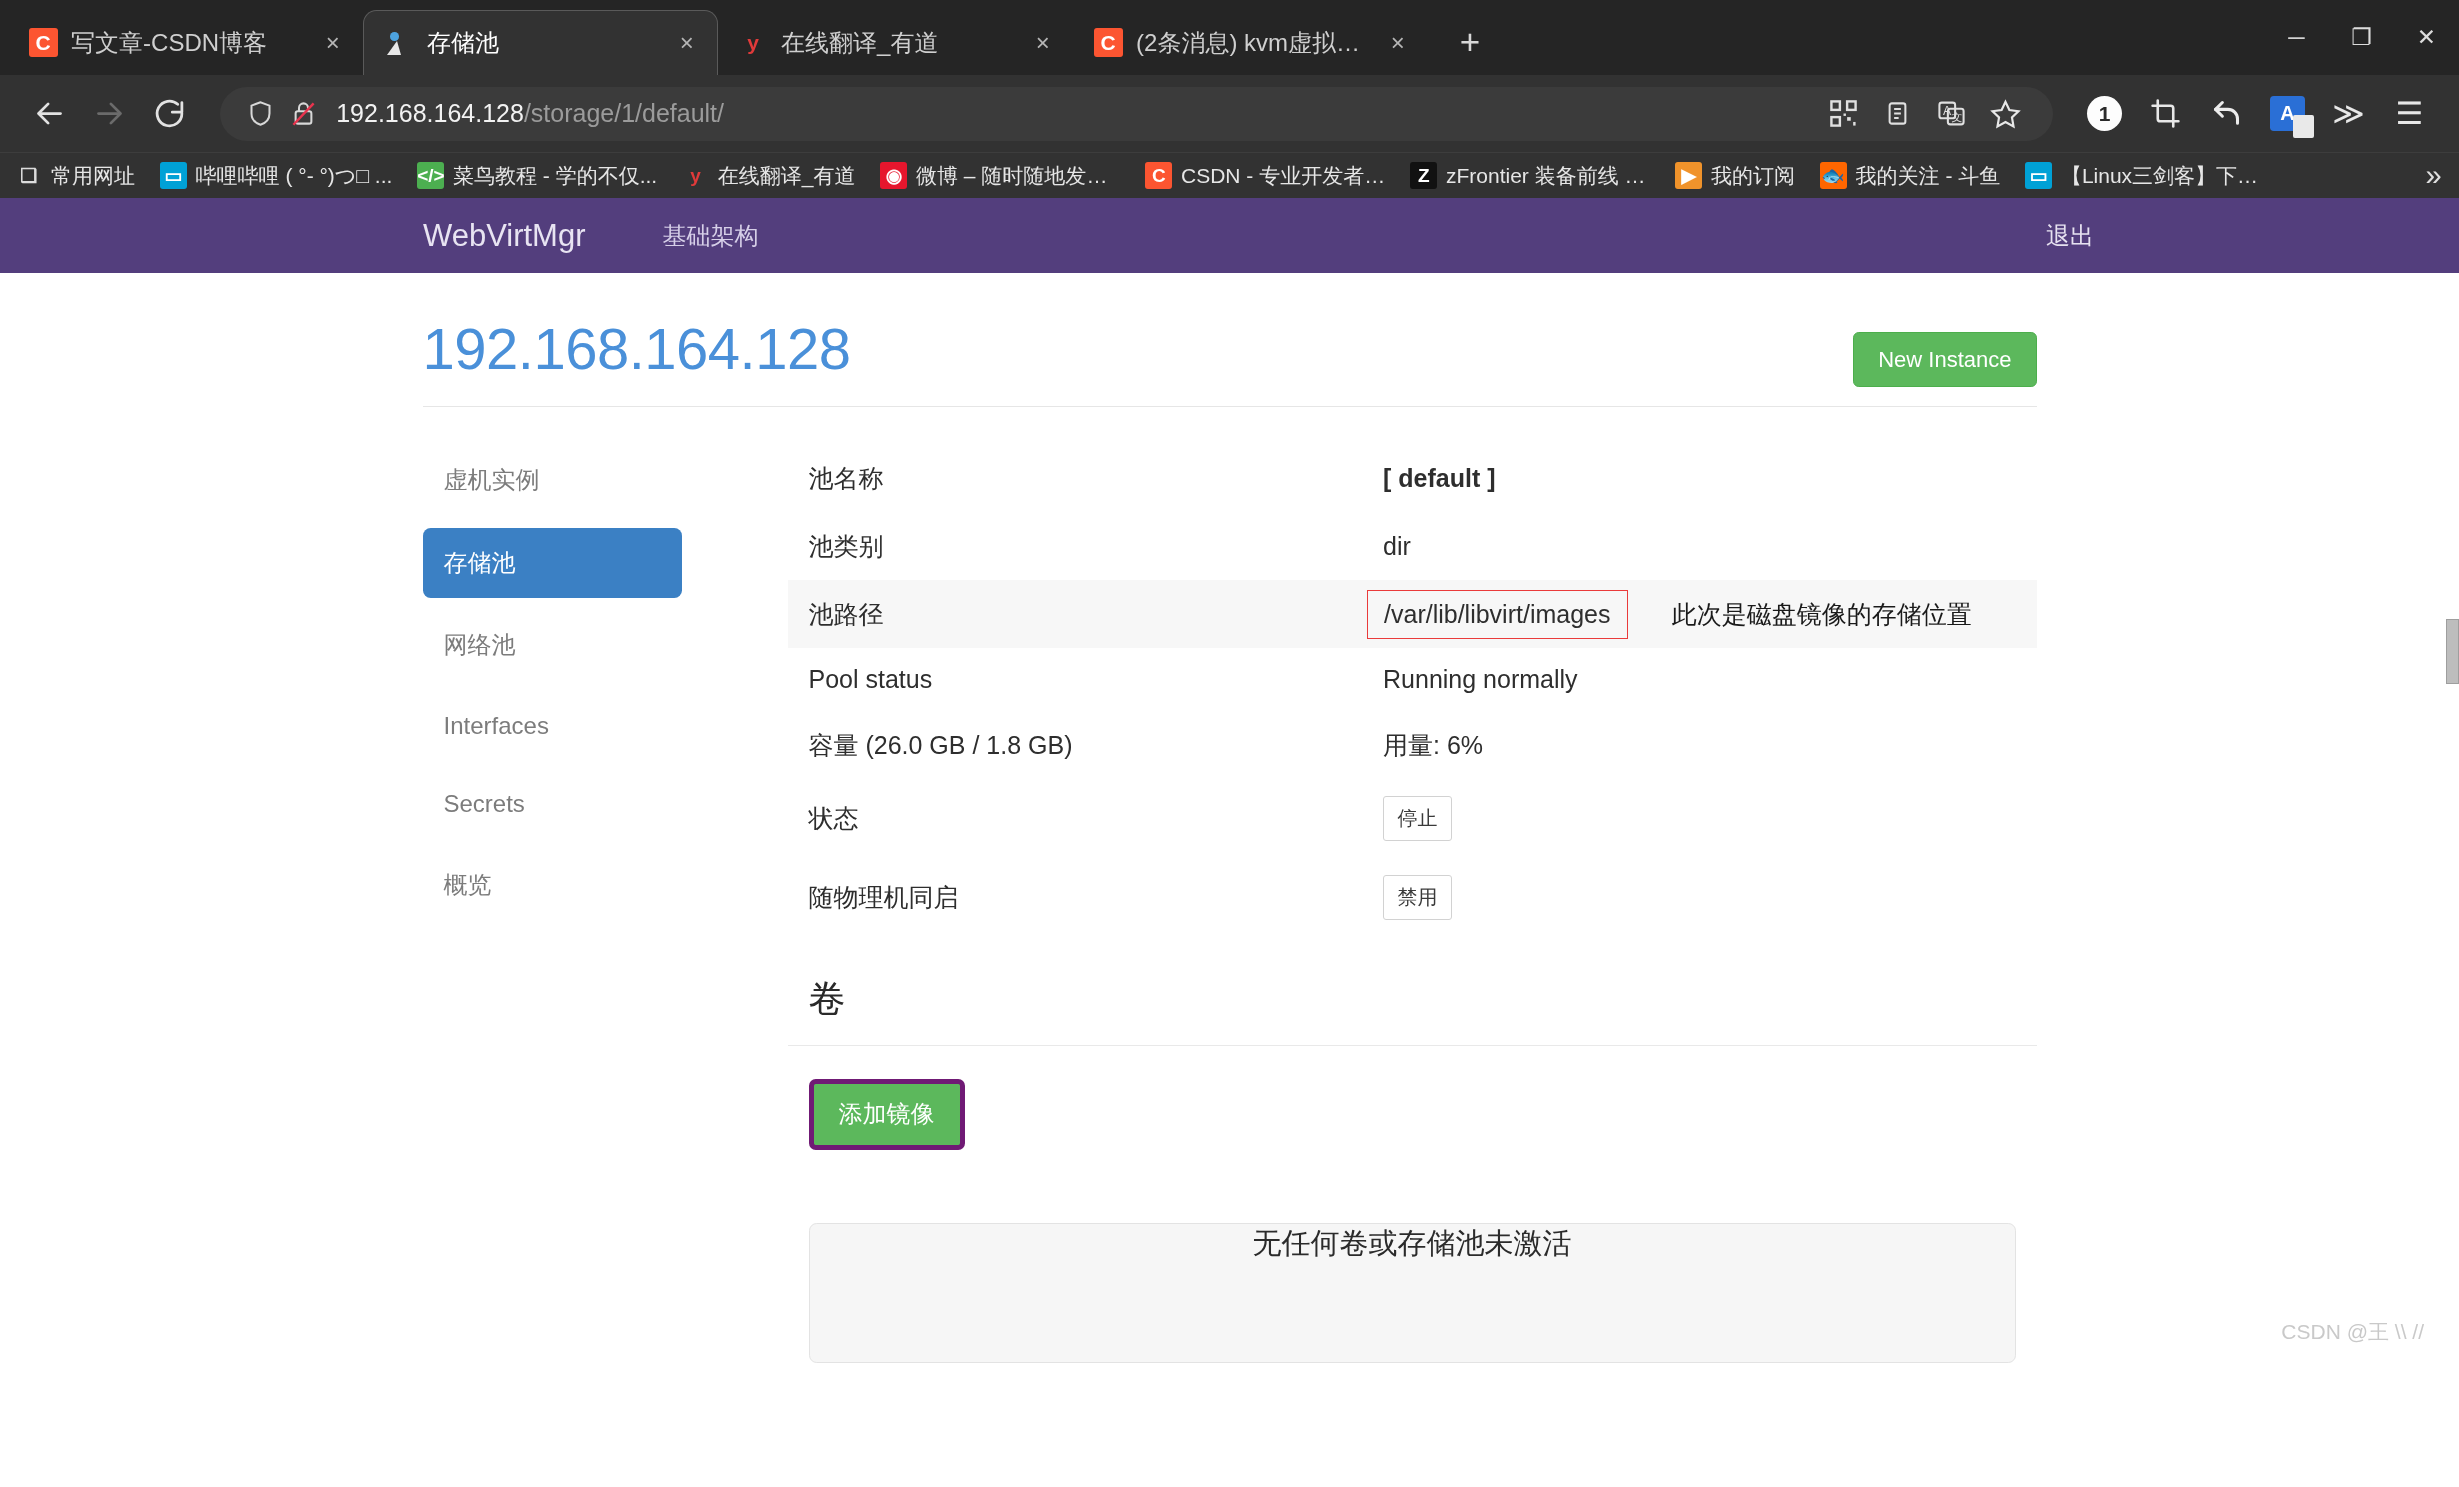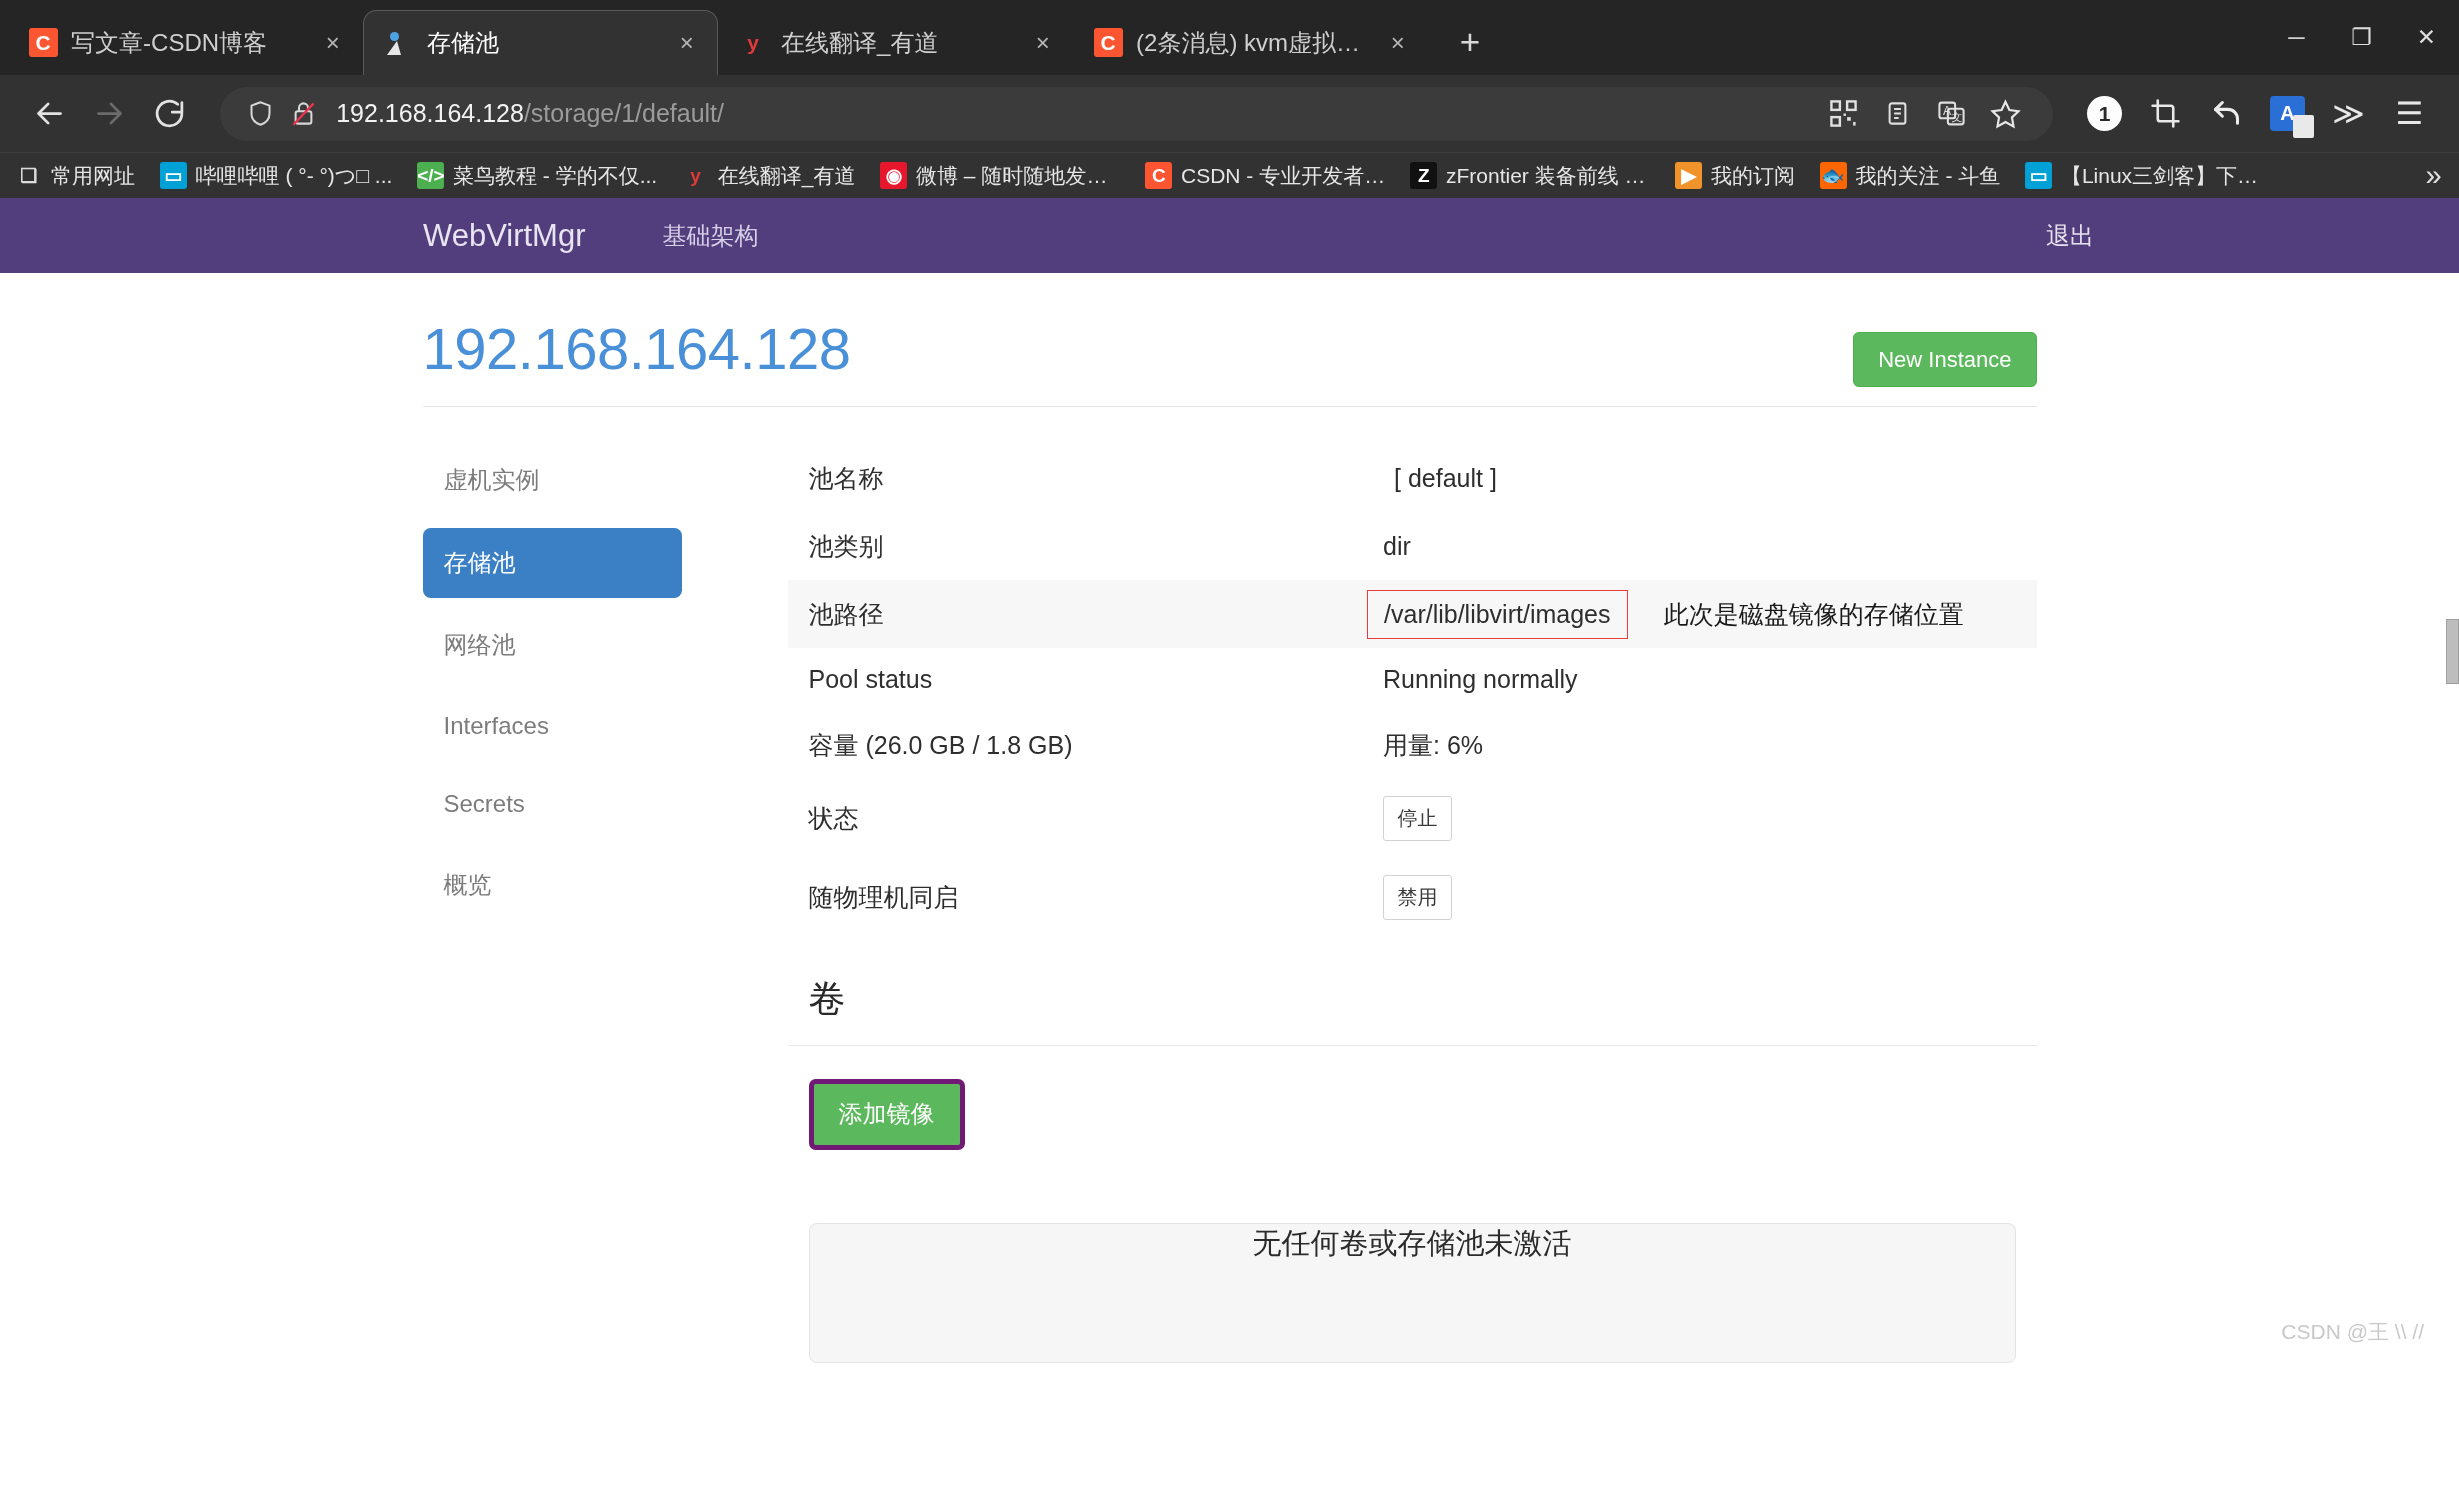--- a/index.html
+++ b/index.html
@@ -285,21 +285,21 @@
     font-size:25px;
     color:#2e2e2e;
     vertical-align:middle;
   }
   .kvtable td.k { width:46%; }
   .kvtable td.v { width:54%; }
   .boxed {
     display:inline-block;
     border:1.9px solid #ea3b3b;
     padding:8.6px 16.3px 9.6px 16.3px;
-    margin:-8.6px 4px -9.6px -16.3px;
+    margin:-8.6px 12px -9.6px -16.3px;
     text-align:center;
   }
   .annot {
     font-size:25px;
     color:#1a1a1a;
     margin-left:25px;
     white-space:nowrap;
   }
   .minibtn {
     display:inline-block;
@@ -560,21 +560,21 @@
         <div class="side-item">概览</div>
       </div>
 
       <div class="maincol">
 
         <table class="kvtable">
           <tbody>
               <tr>
             <td class="k">池名称</td>
             <td class="v">
-              <span style="font-weight:normal;margin-left:11px;">[ default ]</span>
+              <span style="font-weight:bold;">[ default ]</span>
             </td>
           </tr>
           <tr>
             <td class="k">池类别</td>
             <td class="v">dir</td>
           </tr>
           <tr class="alt">
             <td class="k">池路径</td>
             <td class="v" style="white-space:nowrap;">
               <span class="boxed">/var/lib/libvirt/images</span>

